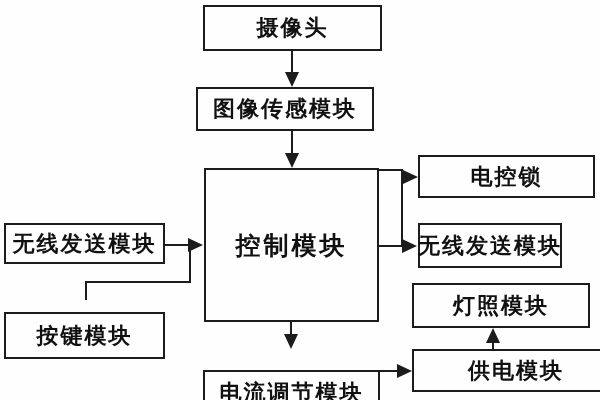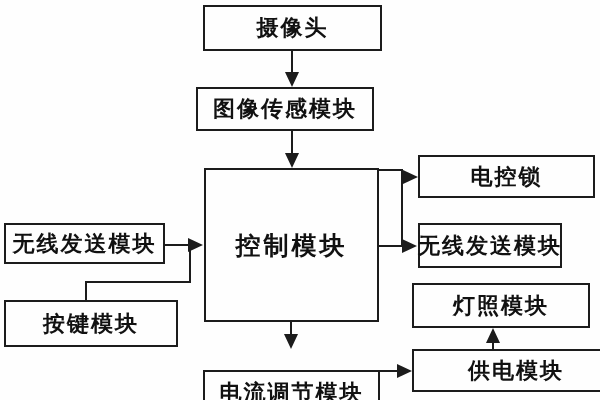--- a/index.html
+++ b/index.html
@@ -87,21 +87,21 @@
   </svg>
 
   <div class="node" style="left:203px;top:5px;width:179px;height:46px">摄像头</div>
 
   <div class="node" style="left:196px;top:87px;width:178px;height:44px">图像传感模块</div>
 
   <div class="node big" style="left:204px;top:168px;width:175px;height:154px">控制模块</div>
 
   <div class="node" style="left:4px;top:223px;width:161px;height:41px">无线发送模块</div>
 
-  <div class="node" style="left:4px;top:300px;width:174px;height:47px">按键模块</div>
+  <div class="node" style="left:4px;top:312px;width:161px;height:47px">按键模块</div>
 
   <div class="node" style="left:418px;top:155px;width:177px;height:43px">电控锁</div>
 
   <div class="node" style="left:418px;top:223px;width:144px;height:45px">无线发送模块</div>
 
   <div class="node" style="left:412px;top:283px;width:178px;height:45px">灯照模块</div>
 
   <div class="node" style="left:203px;top:370px;width:177px;height:45px">电流调节模块</div>
 
   <div class="node" style="left:412px;top:349px;width:208px;height:43px">供电模块</div>

